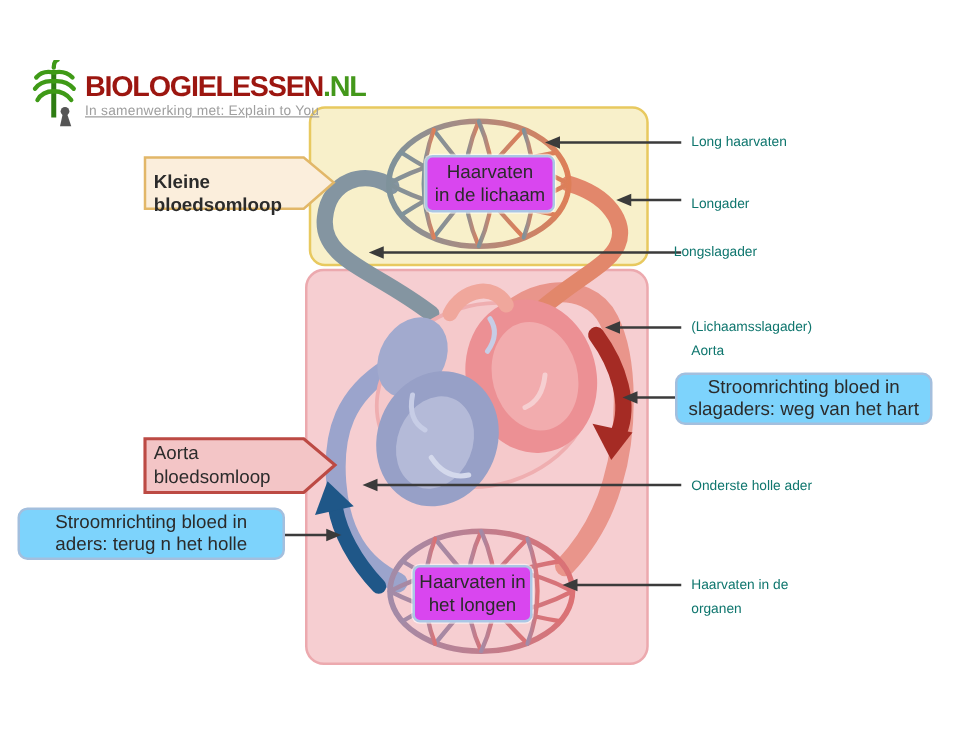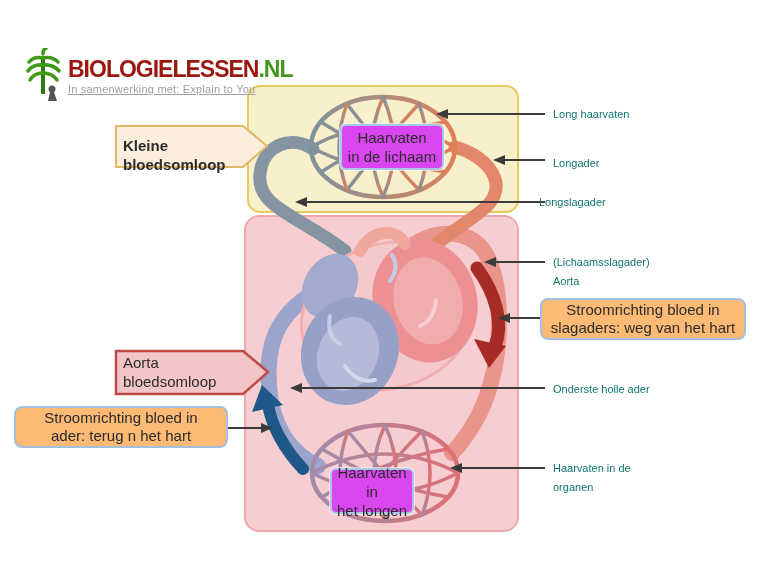--- a/index.html
+++ b/index.html
@@ -14,31 +14,31 @@
   .logo-tree{width:40px;height:54px;flex:0 0 auto;}
   .logo-text{margin-left:2px;margin-top:10px;line-height:1;}
   .logo-title{font-size:23px;font-weight:bold;letter-spacing:-1px;color:#9C1610;white-space:nowrap;}
   .logo-title .nl{color:#44981B;}
   .logo-tagline{font-size:11px;color:#9E9E9E;margin-top:3px;letter-spacing:0.2px;white-space:nowrap;text-decoration:underline;}
   
   .callout-text{font-size:15px;line-height:19px;color:#2b2b2b;}
   .callout-kleine{left:123px;top:120px;font-weight:bold;}
   .callout-grote{left:123px;top:337px;}
   
-  .flow-box{background:#fdba74;border:2px solid #A3BFDE;border-radius:8px;
+  .flow-box{background:#7dd3fc;border:2px solid #A3BFDE;border-radius:8px;
     font-size:15px;line-height:18px;text-align:center;display:flex;flex-direction:column;
     align-items:center;justify-content:center;box-sizing:border-box;}
   .flow-slagaders{left:540px;top:282px;width:206px;height:42px;}
   .flow-aders{left:14px;top:390px;width:214px;height:42px;}
   
   .cap-label{background:#d946ef;border:2px solid #ABC7E5;border-radius:6px;
     font-size:15px;line-height:19px;text-align:center;display:flex;flex-direction:column;
     align-items:center;justify-content:center;box-sizing:border-box;box-shadow:0 0 0 1px rgba(255,255,255,.6);}
   .cap-longen{left:340px;top:108px;width:104px;height:46px;}
-  .cap-lichaam{left:330px;top:452px;width:84px;height:46px;}
+  .cap-lichaam{left:330px;top:436px;width:96px;height:46px;}
   
   .rlabel{font-size:11px;line-height:19px;white-space:nowrap;color:#0f766e;}
 </style>
 </head>
 <body>
 
 <div class="canvas">
 
   <svg class="abs" style="left:0;top:0" width="768" height="583" viewBox="0 0 768 583">
     <defs>
@@ -195,21 +195,21 @@
     <div>Haarvaten in</div>
     <div>het longen</div>
   </div>
 
   <div class="abs flow-box flow-slagaders">
     <div>Stroomrichting bloed in</div>
     <div>slagaders: weg van het hart</div>
   </div>
   <div class="abs flow-box flow-aders">
     <div>Stroomrichting bloed in</div>
-    <div>ader: terug n het hart</div>
+    <div>aders: terug n het holle</div>
   </div>
 
   <div class="abs rlabel" style="left:553px;top:89px">Long haarvaten</div>
   <div class="abs rlabel" style="left:553px;top:138px">Longader</div>
   <div class="abs rlabel" style="left:539px;top:177px">Longslagader</div>
   <div class="abs rlabel" style="left:553px;top:237px">
     <div>(Lichaamsslagader)</div>
     <div>Aorta</div>
   </div>
   <div class="abs rlabel" style="left:553px;top:443px">

